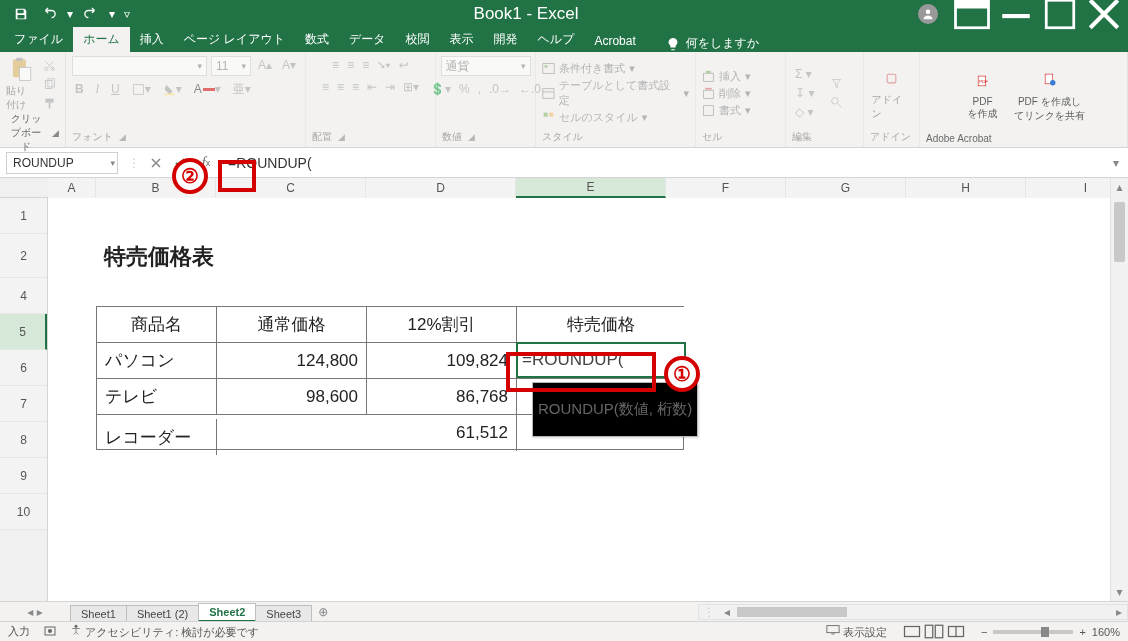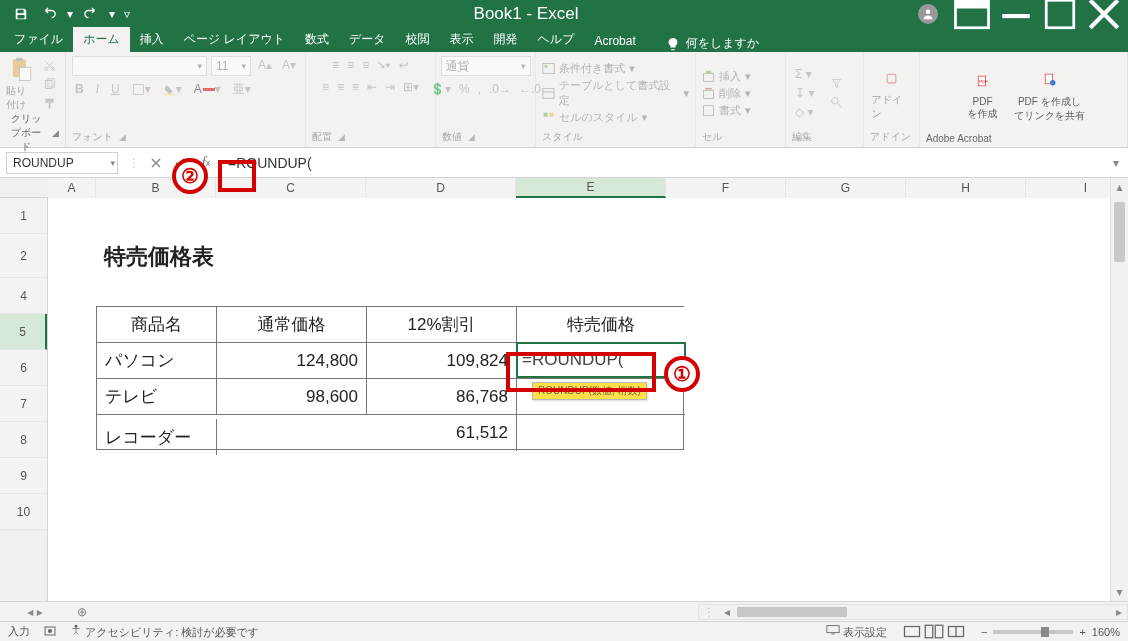--- a/index.html
+++ b/index.html
@@ -73,21 +73,21 @@
   .vscroll .arrow.top{top:0;} .vscroll .arrow.bot{bottom:0;}
 
   
   .tbl { position:absolute; border:1px solid #777; }
   .tblcell { position:absolute; border-right:1px solid #777; border-bottom:1px solid #777; display:flex; align-items:center; font-size:17px; padding:0 8px; color:#222;}
   .tblhead { justify-content:center; background:#fff; font-size:17px;}
   .num { justify-content:flex-end; }
   .title-text { position:absolute; font-size:22px; font-weight:700; color:#222; }
 
   .editing-cell { position:absolute; border:2px solid #217346; background:#fff; font-size:17px; display:flex; align-items:center; padding:0 4px; }
-  .tooltip { position:absolute; background:#fde047; border:1px solid #b8b8b8; font-size:10px; padding:1px 5px; color:#666; box-shadow:1px 1px 2px rgba(0,0,0,0.15);}
+  .tooltip { position:absolute; background:#000000; border:1px solid #b8b8b8; font-size:15px; padding:17px 5px; color:#666; box-shadow:1px 1px 2px rgba(0,0,0,0.15);}
 
   
   .sheetbar { position:absolute; left:0; right:0; bottom:20px; height:20px; background:#f3f2f1; border-top:1px solid #d4d4d4; display:flex; align-items:center; }
   .sheet-nav { width:70px; display:flex; align-items:center; justify-content:center; gap:6px; color:#888; }
   .sheet-tabs { display:flex; align-items:flex-end; height:20px; }
   .sheet-tab { padding:2px 10px; border:1px solid #bfbfbf; border-bottom:none; background:#e8e8e8; font-size:11px; color:#444; margin-right:-1px; }
   .sheet-tab.active { background:#fff; border-bottom:2px solid #217346; color:#217346; font-weight:600;}
   .sheet-add { width:24px; display:flex; align-items:center; justify-content:center; color:#888; }
   .hscroll { margin-left:auto; width:430px; height:16px; background:#f1f1f1; border:1px solid #e2e2e2; display:flex; align-items:center; }
   .hscroll .arrow{ width:16px; display:flex; align-items:center; justify-content:center; color:#888;}
@@ -509,20 +509,26 @@
   </div>
 </div>
 
 <div class="red-box" style="top:352px; left:506px; width:150px; height:40px;"></div>
 <div class="callout" style="top:356px; left:664px;">
     <span>①</span>
   </div>
 
 <div class="sheetbar">
   <div class="sheet-nav">◂ ▸</div>
+  <div class="sheet-tabs">
+    <div class="sheet-tab">Sheet1</div>
+    <div class="sheet-tab">Sheet1 (2)</div>
+    <div class="sheet-tab active">Sheet2</div>
+    <div class="sheet-tab">Sheet3</div>
+  </div>
   <div class="sheet-add">⊕</div>
   <div class="hscroll">
     <span style="color:#ccc;padding:0 4px;">⋮</span>
     <div class="arrow">◂</div>
     <div class="track">
         <div class="thumb"></div>
       </div>
     <div class="arrow">▸</div>
   </div>
 </div>

